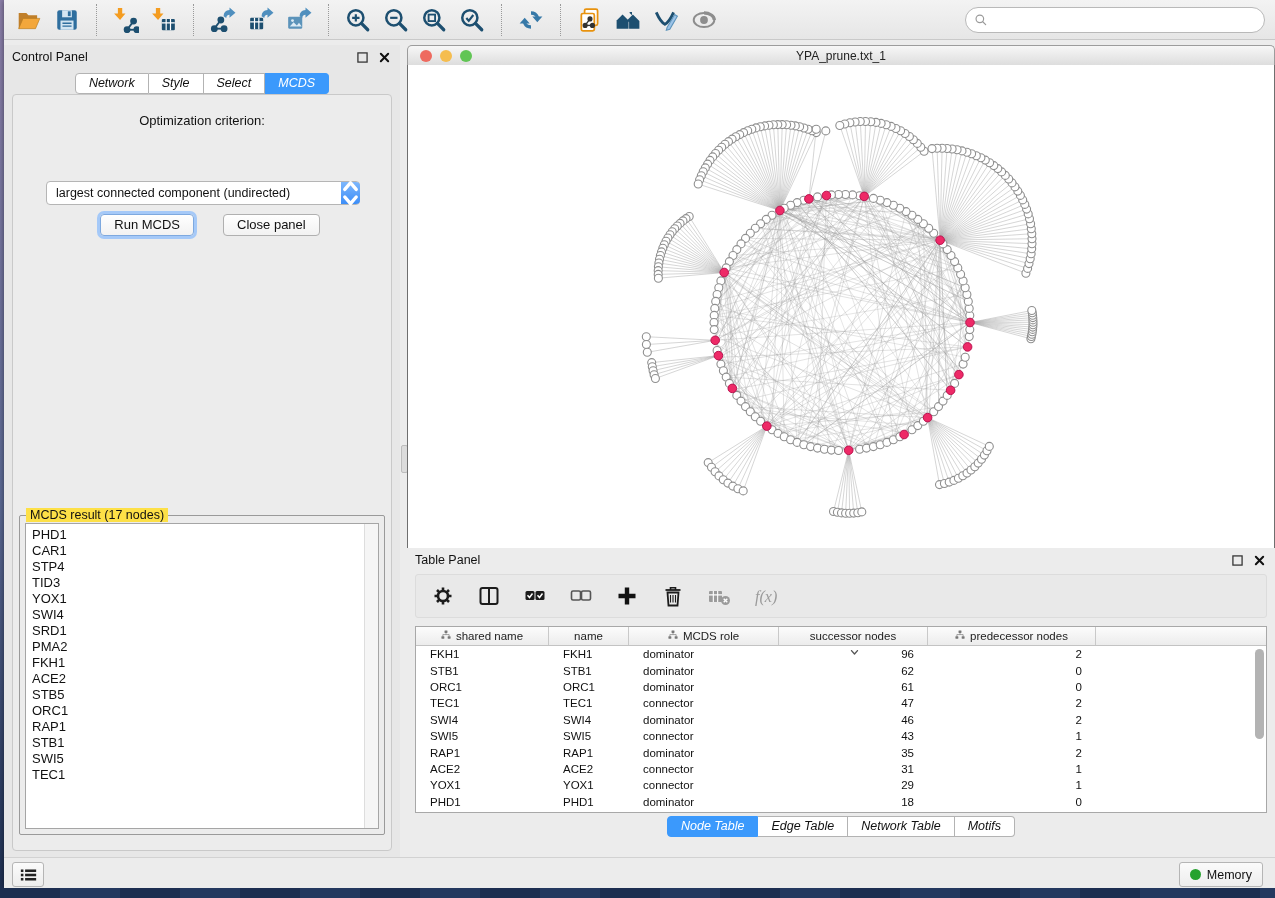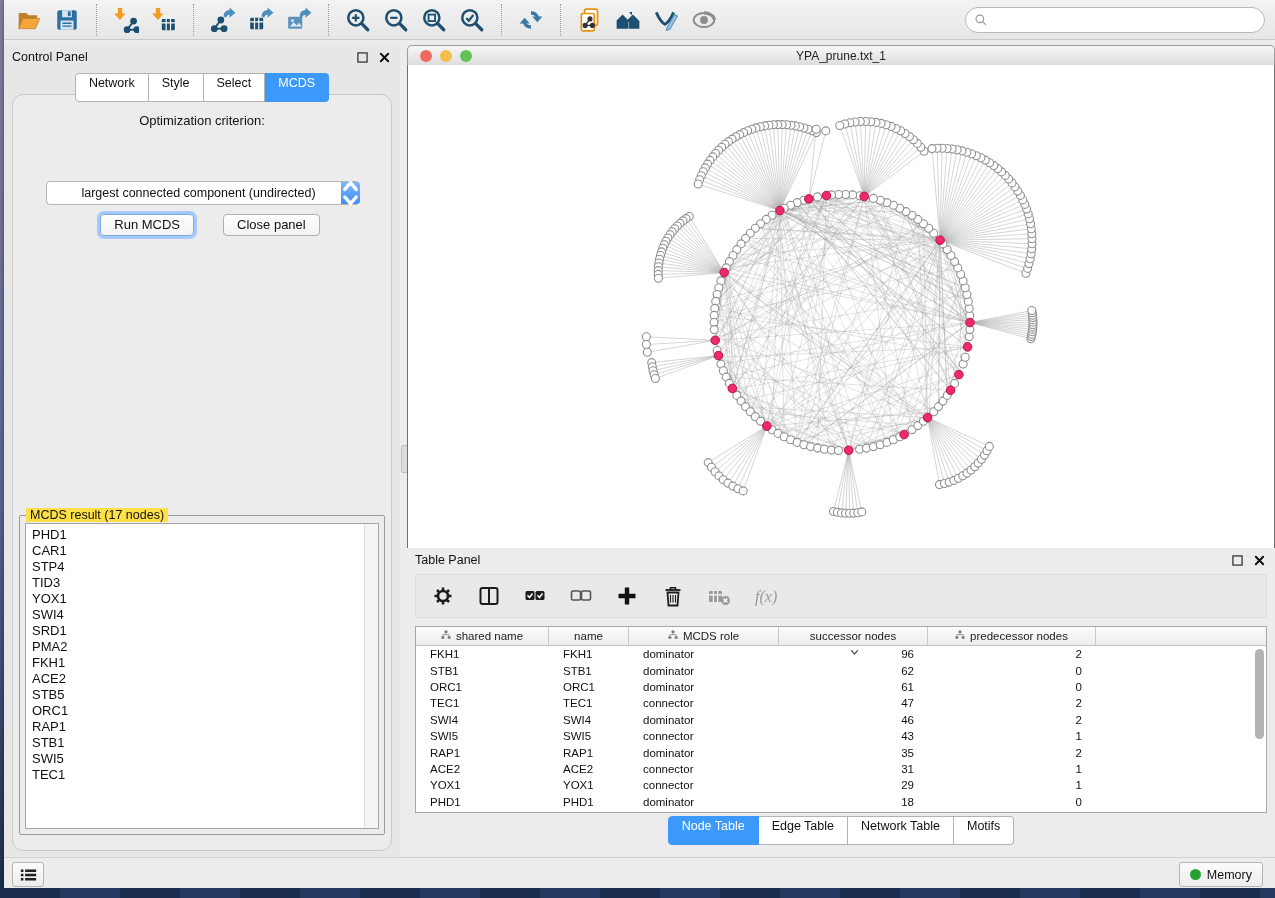--- a/index.html
+++ b/index.html
@@ -23,29 +23,29 @@
   .searchbox svg{width:14px;height:14px;flex:0 0 auto;}
   .searchbox input{border:none;outline:none;background:transparent;flex:1;font-size:12px;margin-left:5px;font-family:inherit;}
 
   
   .cp{position:absolute;left:0;top:45px;width:396px;height:812px;background:#e7e7e7;}
   .panel-head{height:24px;display:flex;align-items:center;padding:0 8px;font-size:12.5px;color:#111;}
   .panel-head .ttl{flex:1;}
   .mini-btn{width:15px;height:15px;display:flex;align-items:center;justify-content:center;margin-left:7px;cursor:pointer;}
   .mini-btn svg{width:11px;height:11px;}
   .seg{display:flex;justify-content:center;}
-  .seg .tab{background:#fff;border:1px solid #b3b3b3;border-left:none;padding:2px 13px 11px;font-size:12.5px;color:#111;cursor:pointer;}
+  .seg .tab{background:#fff;border:1px solid #b3b3b3;border-left:none;padding:2px 13px 3px;font-size:12.5px;color:#111;cursor:pointer;font-style:italic;}
   .seg .tab:first-child{border-left:1px solid #b3b3b3;border-radius:4px 0 0 4px;}
   .seg .tab:last-child{border-radius:0 4px 4px 0;}
   .seg .tab.active{background:#3b99fc;border-color:#3b99fc;color:#fff;}
-  .cp-content{position:absolute;left:8px;right:8px;top:49px;bottom:6px;background:#ececec;border:1px solid #c9c9c9;border-radius:11px;}
+  .cp-content{position:absolute;left:8px;right:8px;top:49px;bottom:6px;background:#ececec;border:1px solid #c9c9c9;border-radius:4px;}
   .opt-label{text-align:center;margin-top:18px;font-size:13px;color:#111;}
   .combo{position:absolute;left:33px;top:86px;width:312px;height:22px;background:#fff;border:1px solid #b5b5b5;border-radius:4px;
     display:flex;align-items:center;}
-  .combo .val{flex:1;font-size:12.5px;padding-left:9px;color:#111;white-space:nowrap;text-align:center;}
+  .combo .val{flex:1;font-size:12.5px;padding-left:9px;color:#111;white-space:nowrap;}
   .combo .step{width:19px;height:22px;margin-right:-1px;border-radius:0 4px 4px 0;background:linear-gradient(#7db7fc,#3c8ef8);
     display:flex;align-items:center;justify-content:center;}
   .btn{background:linear-gradient(#ffffff,#f2f2f2);border:1px solid #b0b0b0;border-radius:4px;font-size:13px;
     padding:2px 13px 3px;color:#111;font-family:inherit;cursor:pointer;margin-left:16px;}
   .btn.focused{box-shadow:0 0 0 3px #a5c9f8;border-color:#7ea9df;}
   .btn-row{position:absolute;left:0;width:100%;top:119px;display:flex;justify-content:center;gap:13px;}
   .groupbox{position:absolute;left:6px;right:6px;top:420px;bottom:15px;border:1px solid #9a9a9a;border-radius:2px;}
   .groupbox .legend{position:absolute;top:-8px;left:6px;background:#fde047;padding:0 4px;font-size:12.5px;color:#111;}
   .listbox{position:absolute;left:5px;right:5px;top:7px;bottom:5px;background:#fff;border:1px solid #a5a5a5;overflow:hidden;}
   .listbox .items{padding:3px 0 0 6px;font-size:13px;line-height:16px;color:#111;}

